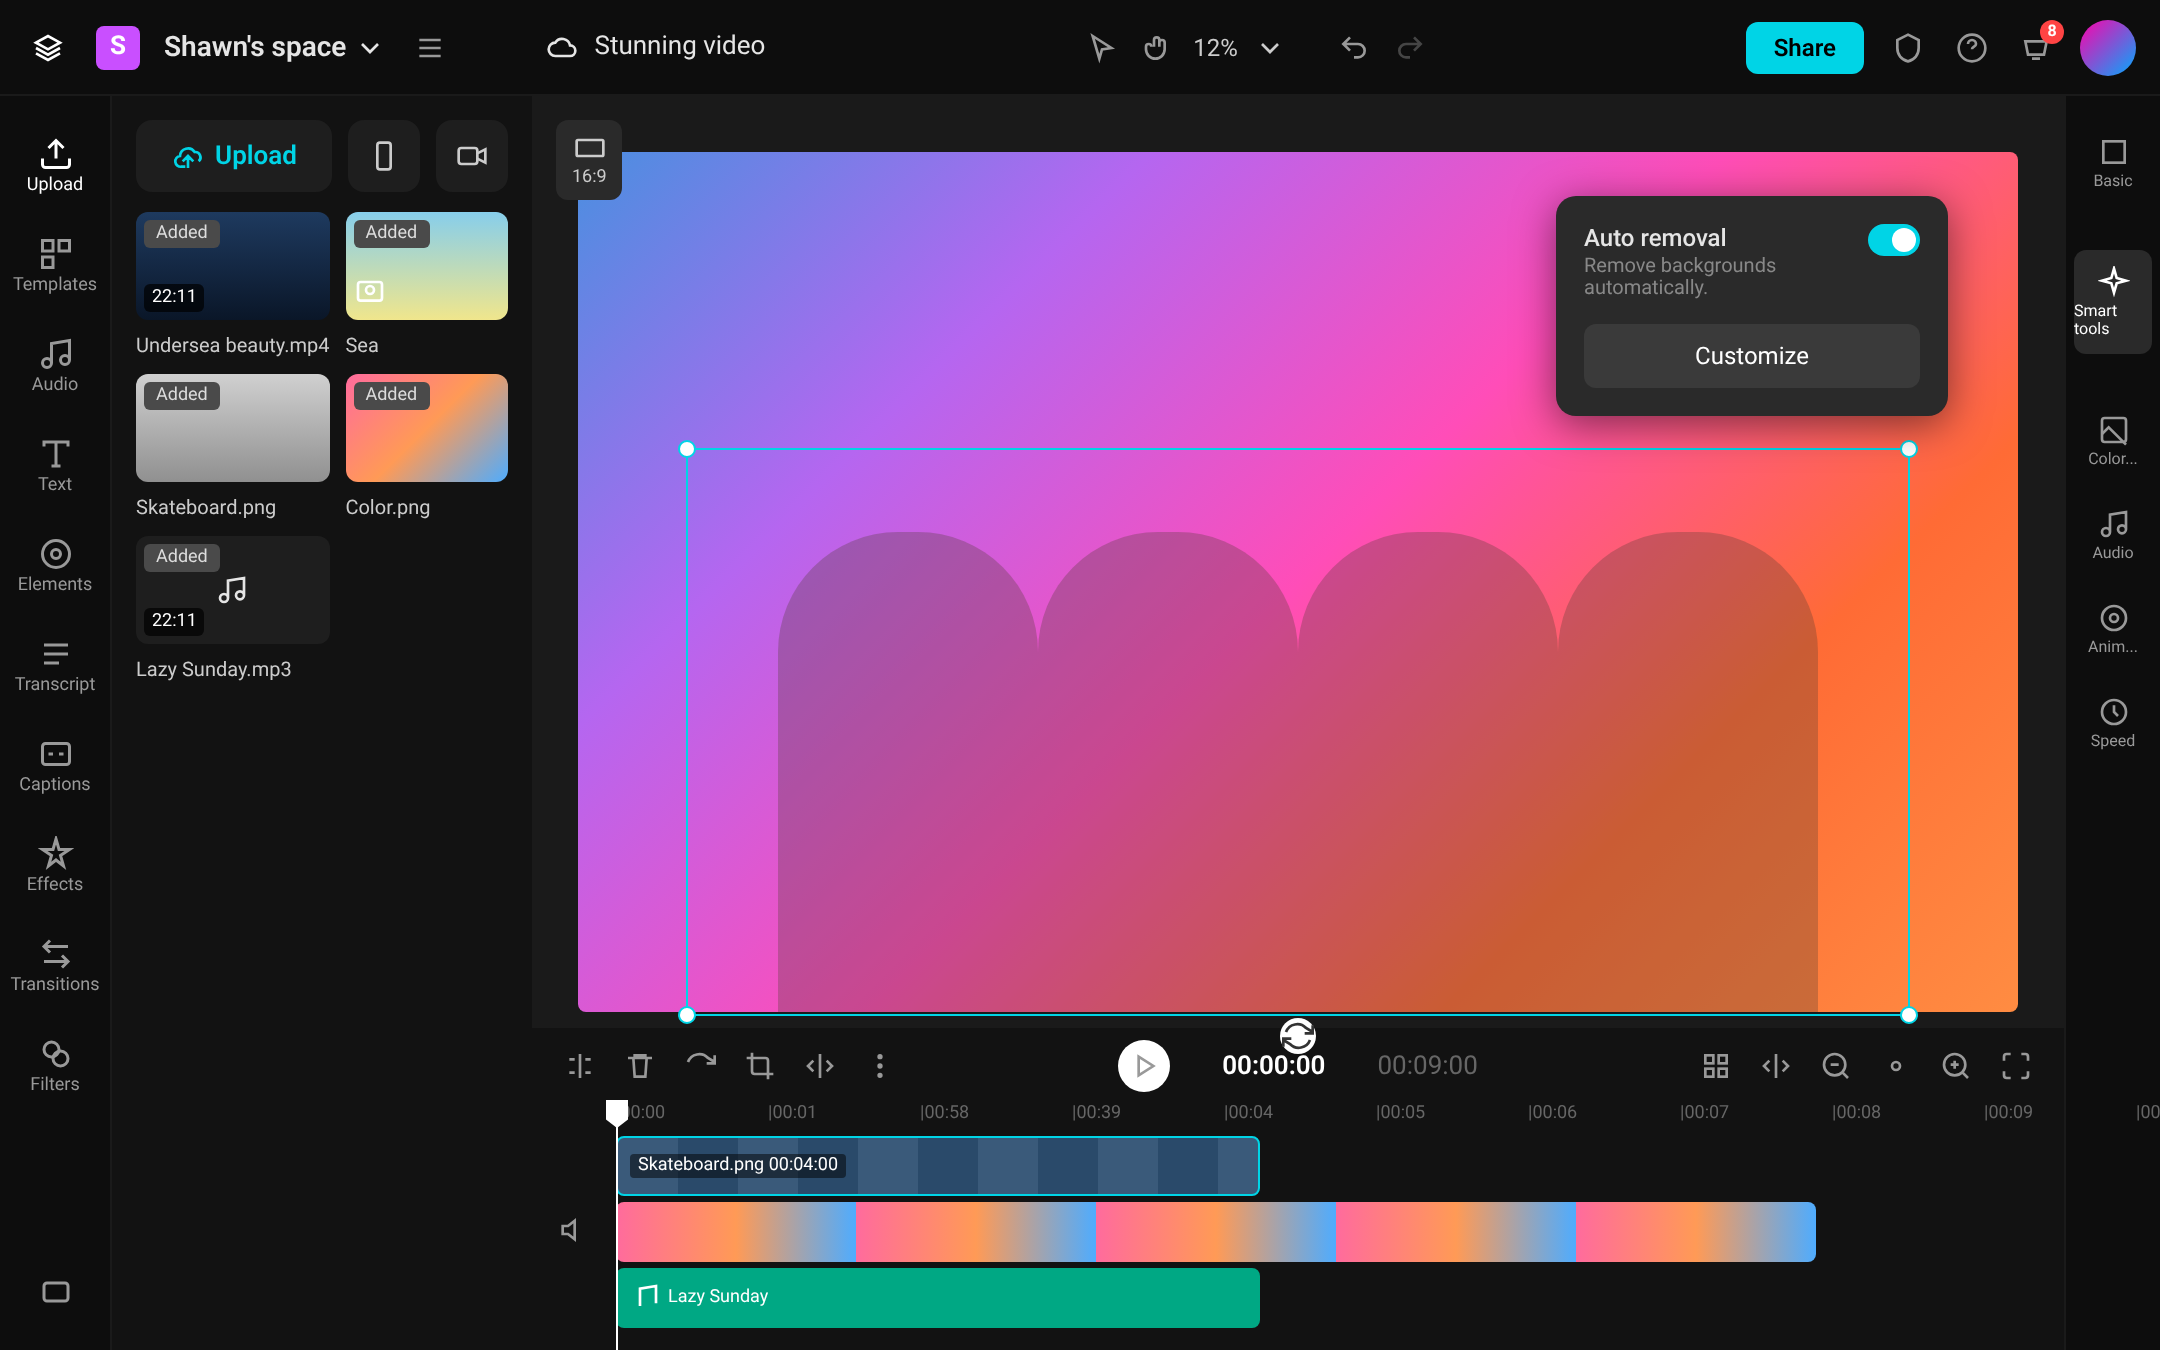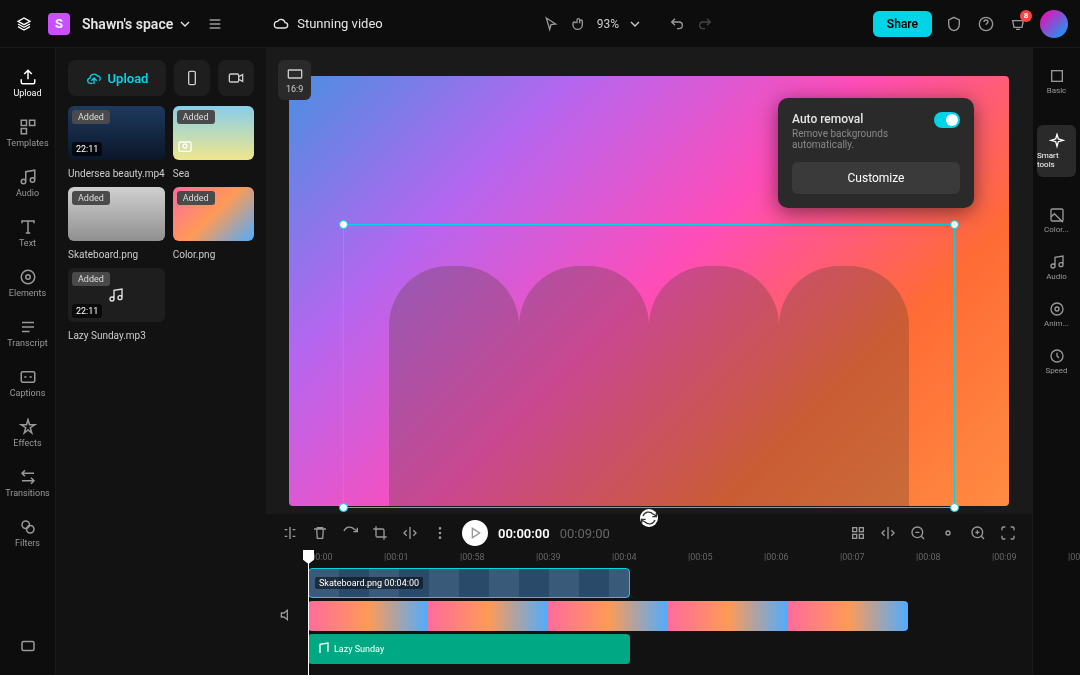--- a/index.html
+++ b/index.html
@@ -56,21 +56,21 @@
 .popup-close{color:#999;cursor:pointer}
 .popup-row{display:flex;align-items:flex-start;justify-content:space-between;margin-bottom:12px}
 .popup-label{font-size:12px;font-weight:500}
 .popup-sub{font-size:10px;color:#888;margin-top:2px}
 .toggle{width:30px;height:16px;background:#00d4e6;border-radius:8px;position:relative;cursor:pointer}
 .toggle::after{content:'';position:absolute;right:2px;top:2px;width:12px;height:12px;background:#fff;border-radius:50%}
 .customize-btn{width:100%;background:#3a3a3a;border:none;color:#fff;padding:9px;border-radius:6px;cursor:pointer;font-size:12px}
 .timeline{height:162px;background:#121212;border-top:1px solid #1a1a1a;display:flex;flex-direction:column}
 .timeline-controls{height:38px;display:flex;align-items:center;padding:0 16px;gap:14px;color:#999}
 .tc-icon{cursor:pointer;display:flex}
-.tc-center{flex:1;display:flex;align-items:center;gap:10px}
+.tc-center{flex:1;display:flex;align-items:center;justify-content:center;gap:26px}
 .play-btn{width:26px;height:26px;background:#fff;border-radius:50%;display:flex;align-items:center;justify-content:center;cursor:pointer}
 .time-current{color:#fff;font-weight:600;font-size:13px}
 .time-total{color:#666;font-size:13px}
 .tc-right{display:flex;gap:14px}
 .timeline-tracks{flex:1;position:relative;padding-left:42px}
 .ruler{height:16px;display:flex;position:relative;font-size:9px;color:#666}
 .ruler-tick{position:absolute;top:0}
 .playhead{position:absolute;top:0;bottom:0;left:42px;width:1px;background:#fff;z-index:5}
 .playhead::before{content:'';position:absolute;top:-2px;left:-5px;width:11px;height:14px;background:#fff;clip-path:polygon(0 0,100% 0,100% 70%,50% 100%,0 70%)}
 .track{height:30px;margin-bottom:3px;display:flex;align-items:center;position:relative}
@@ -118,21 +118,21 @@
       <div class="topbar-icon">
           <svg viewBox="0 0 24 24">
             <path d="M5 3l14 9-7 1-2 7-5-17z"></path>
           </svg>
         </div>
       <div class="topbar-icon">
           <svg viewBox="0 0 24 24">
             <path d="M9 11V6a2 2 0 014 0v5m0-3a2 2 0 014 0v5a7 7 0 01-14 0v-2a2 2 0 014 0"></path>
           </svg>
         </div>
-      <span>93%</span>
+      <span>12%</span>
       <svg viewBox="0 0 24 24" width="10" height="10">
           <path d="M6 9l6 6 6-6"></path>
         </svg>
       <div style="width:8px"></div>
       <div class="topbar-icon">
           <svg viewBox="0 0 24 24">
             <path d="M9 14L4 9l5-5M4 9h11a5 5 0 010 10h-3"></path>
           </svg>
         </div>
       <div class="topbar-icon" style="opacity:.4">

